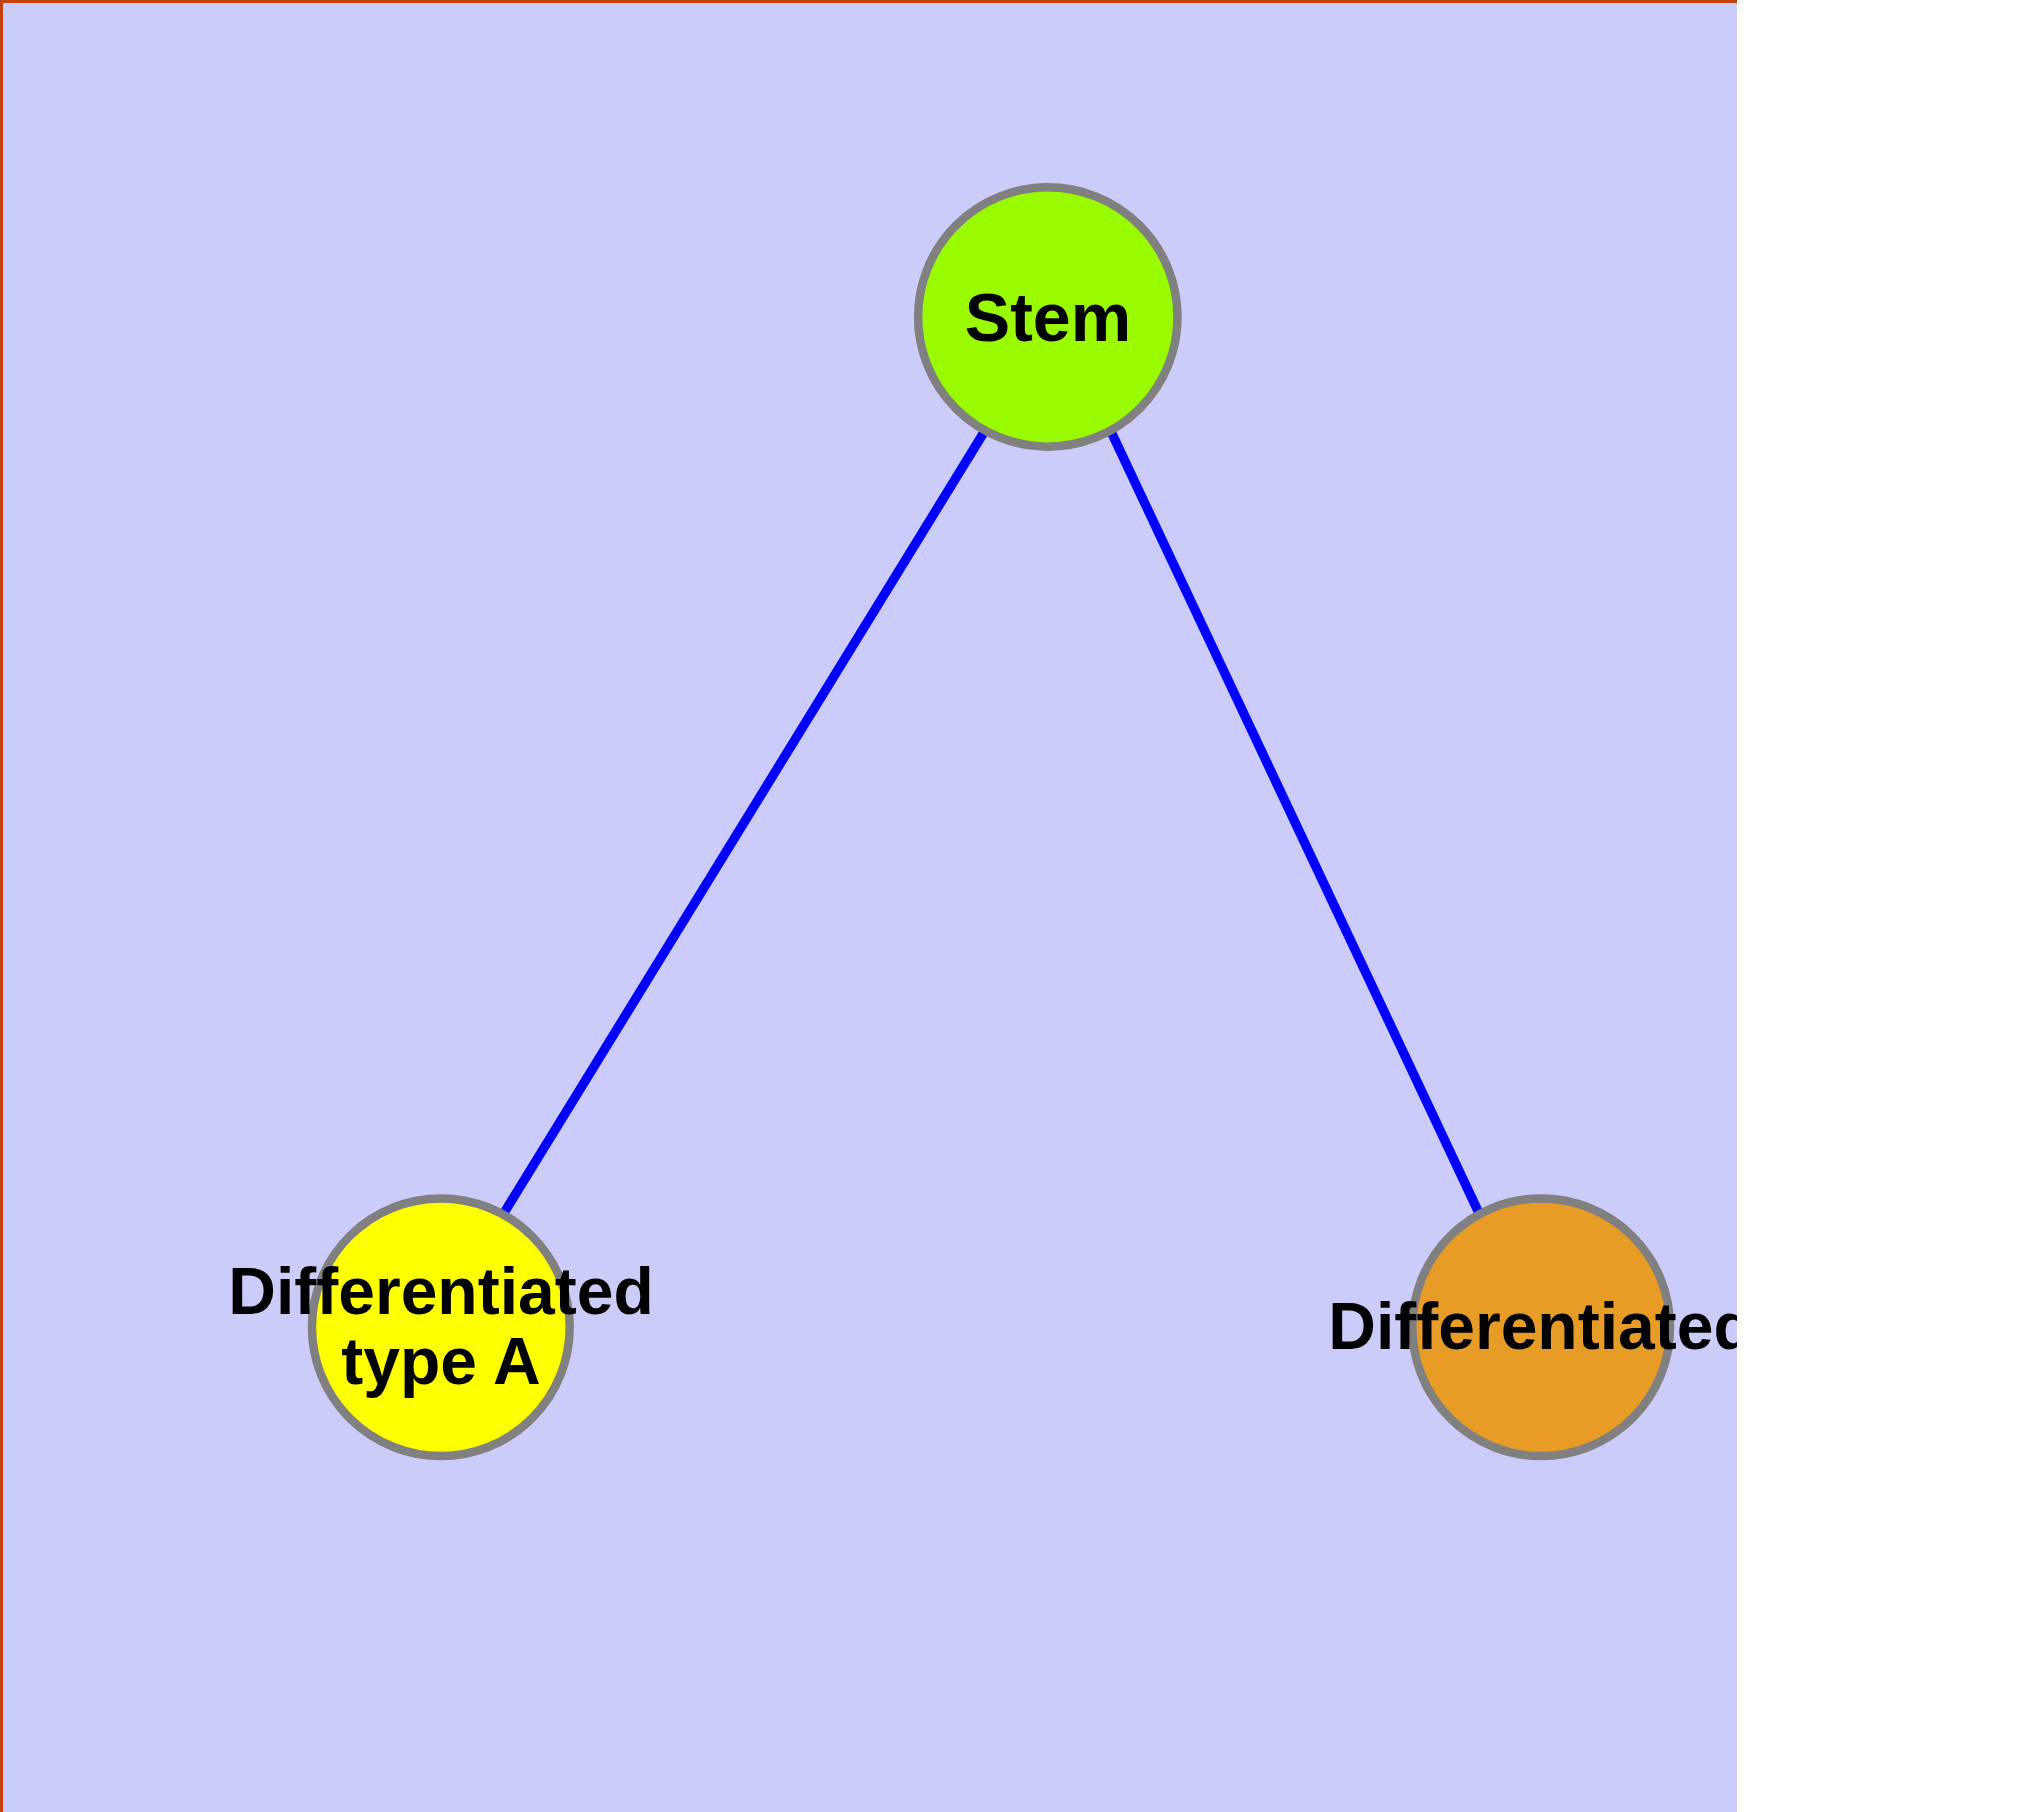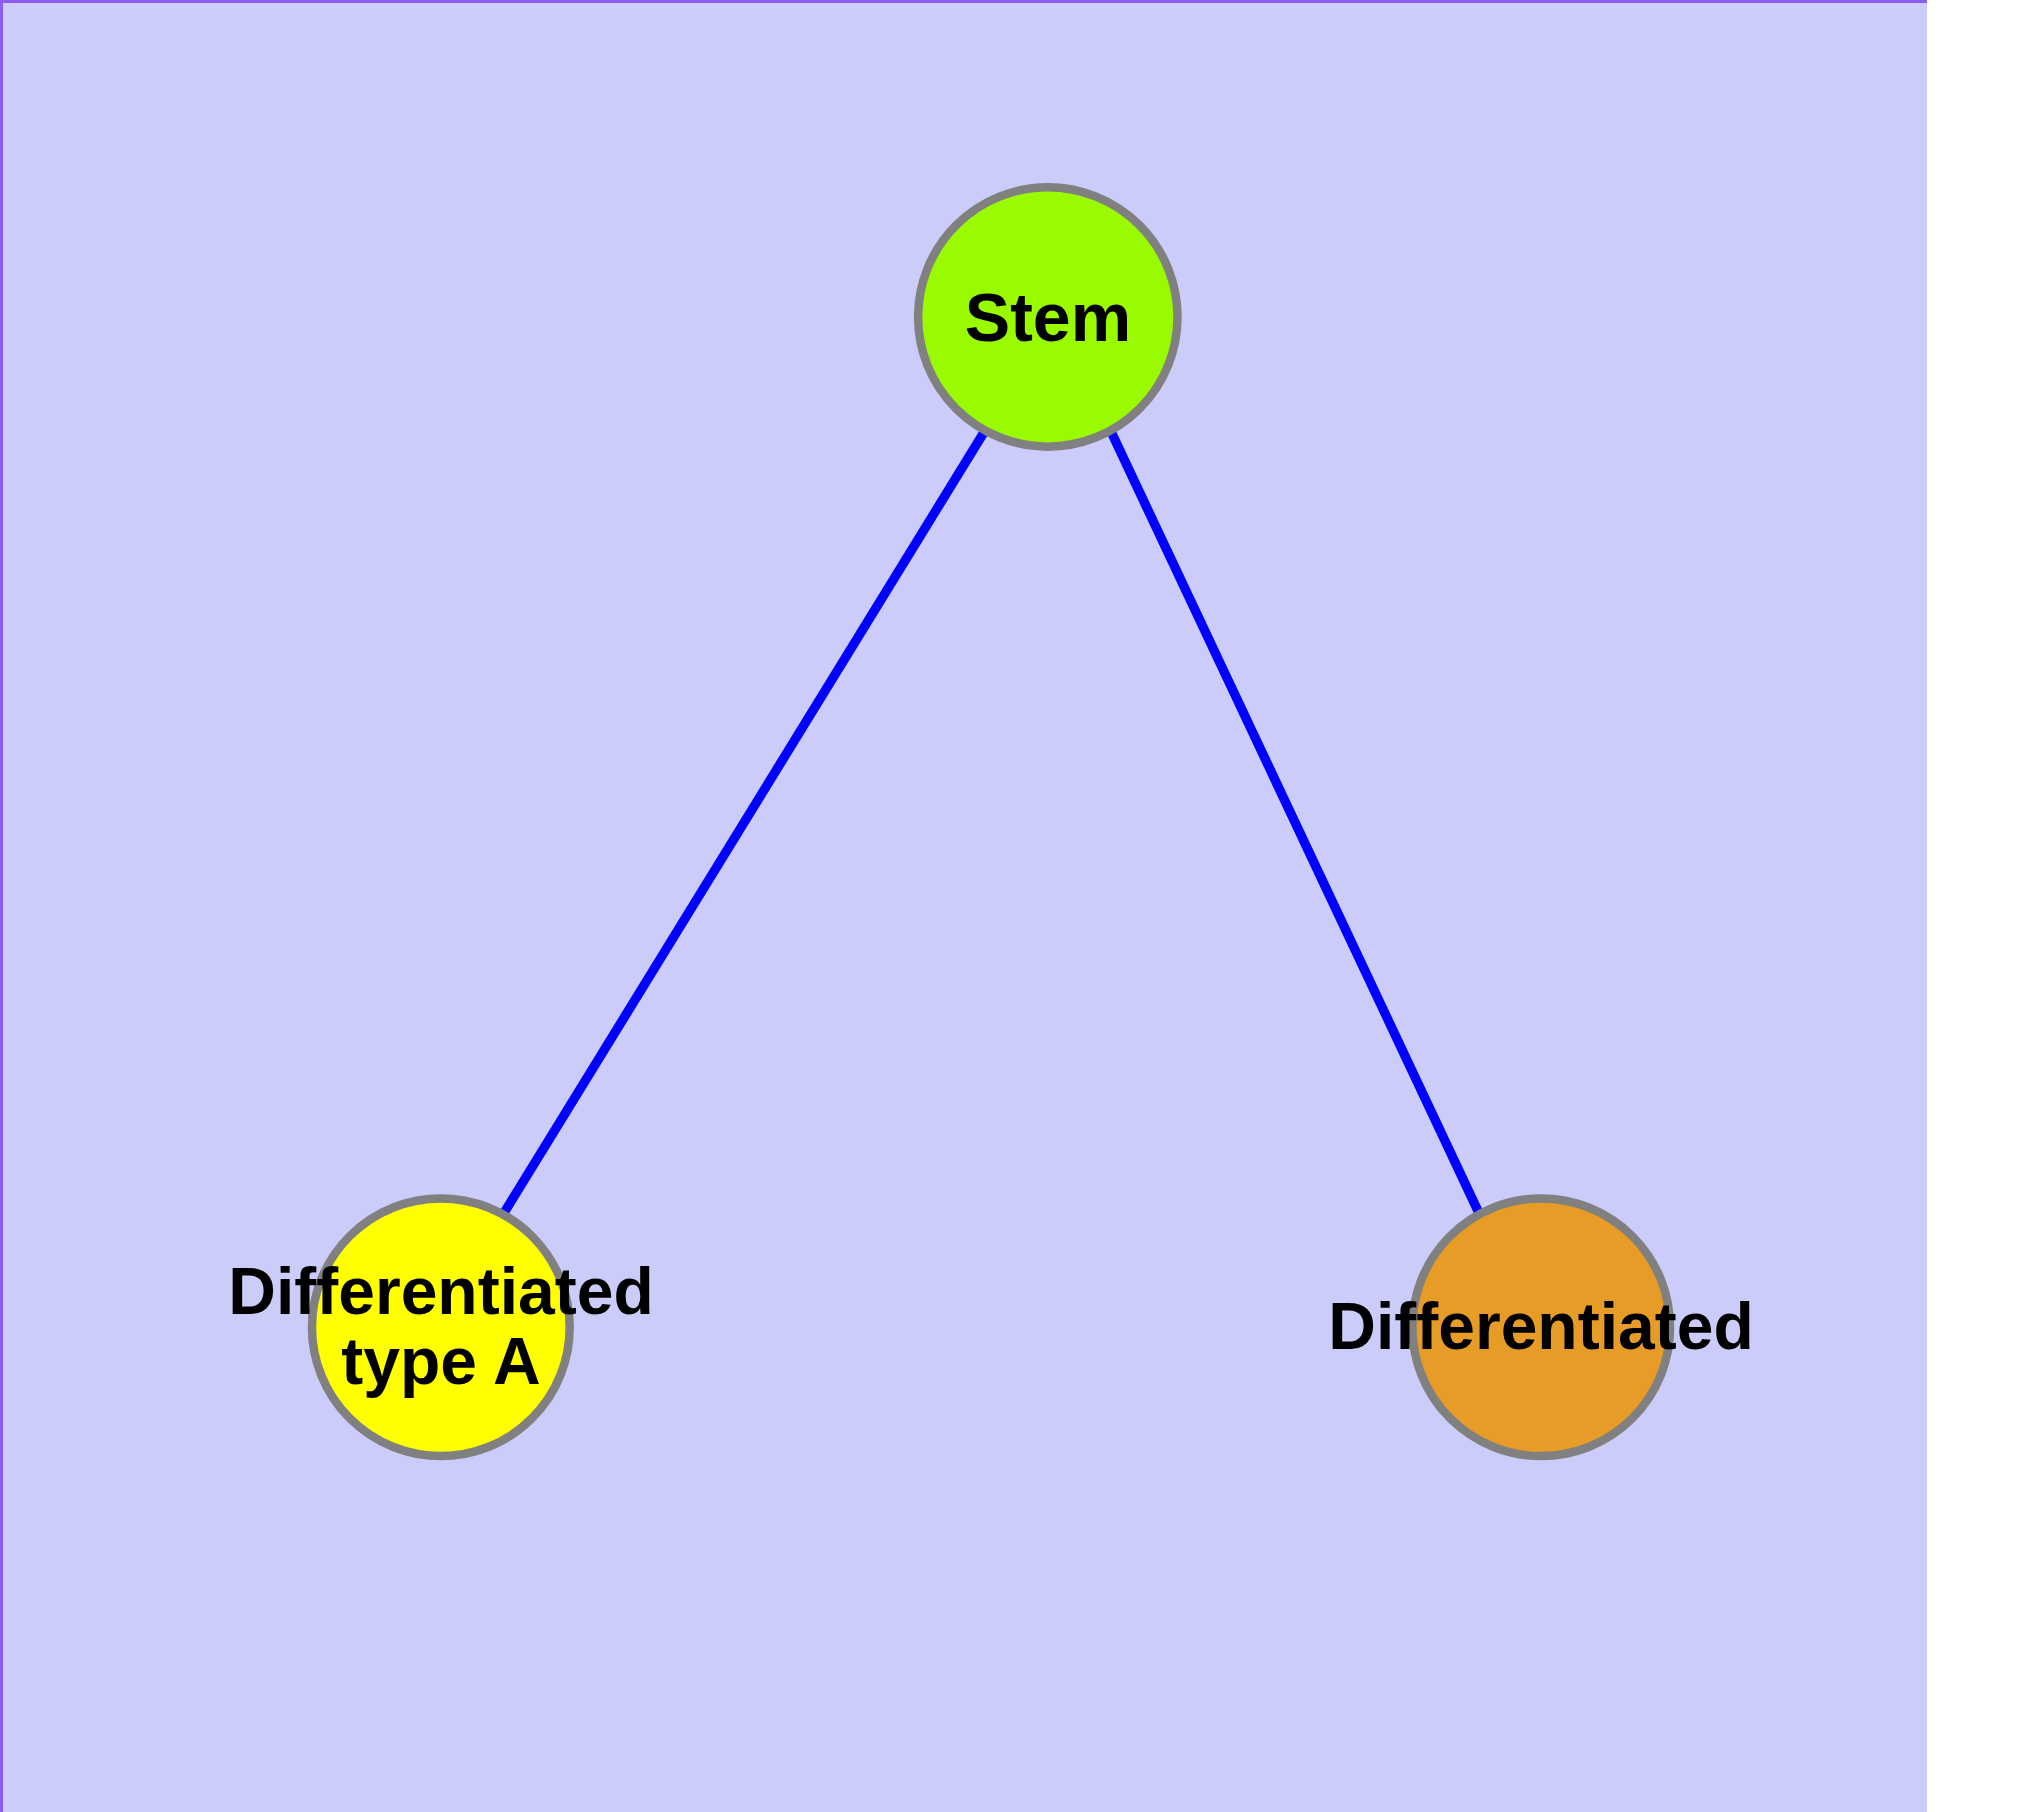--- a/index.html
+++ b/index.html
@@ -2,23 +2,23 @@
 <html style="font-size:13.6px"><head>
 <meta charset="utf-8">
 <style>
   html, body {
     margin: 0;
     padding: 0;
     background: #ffffff;
   }
   #canvas {
     position: relative;
-    width: 1927px;
+    width: 1737px;
     height: 1812px;
-    background: #8b5cf6;
+    background: #c2410c;
     overflow: hidden;
     font-family: "Liberation Sans", sans-serif;
   }
   #plot-bg {
     position: absolute;
     left: 3.4px;
     top: 3.4px;
     width: 2017px;
     height: 1809px;
     background: #ccccfa;

